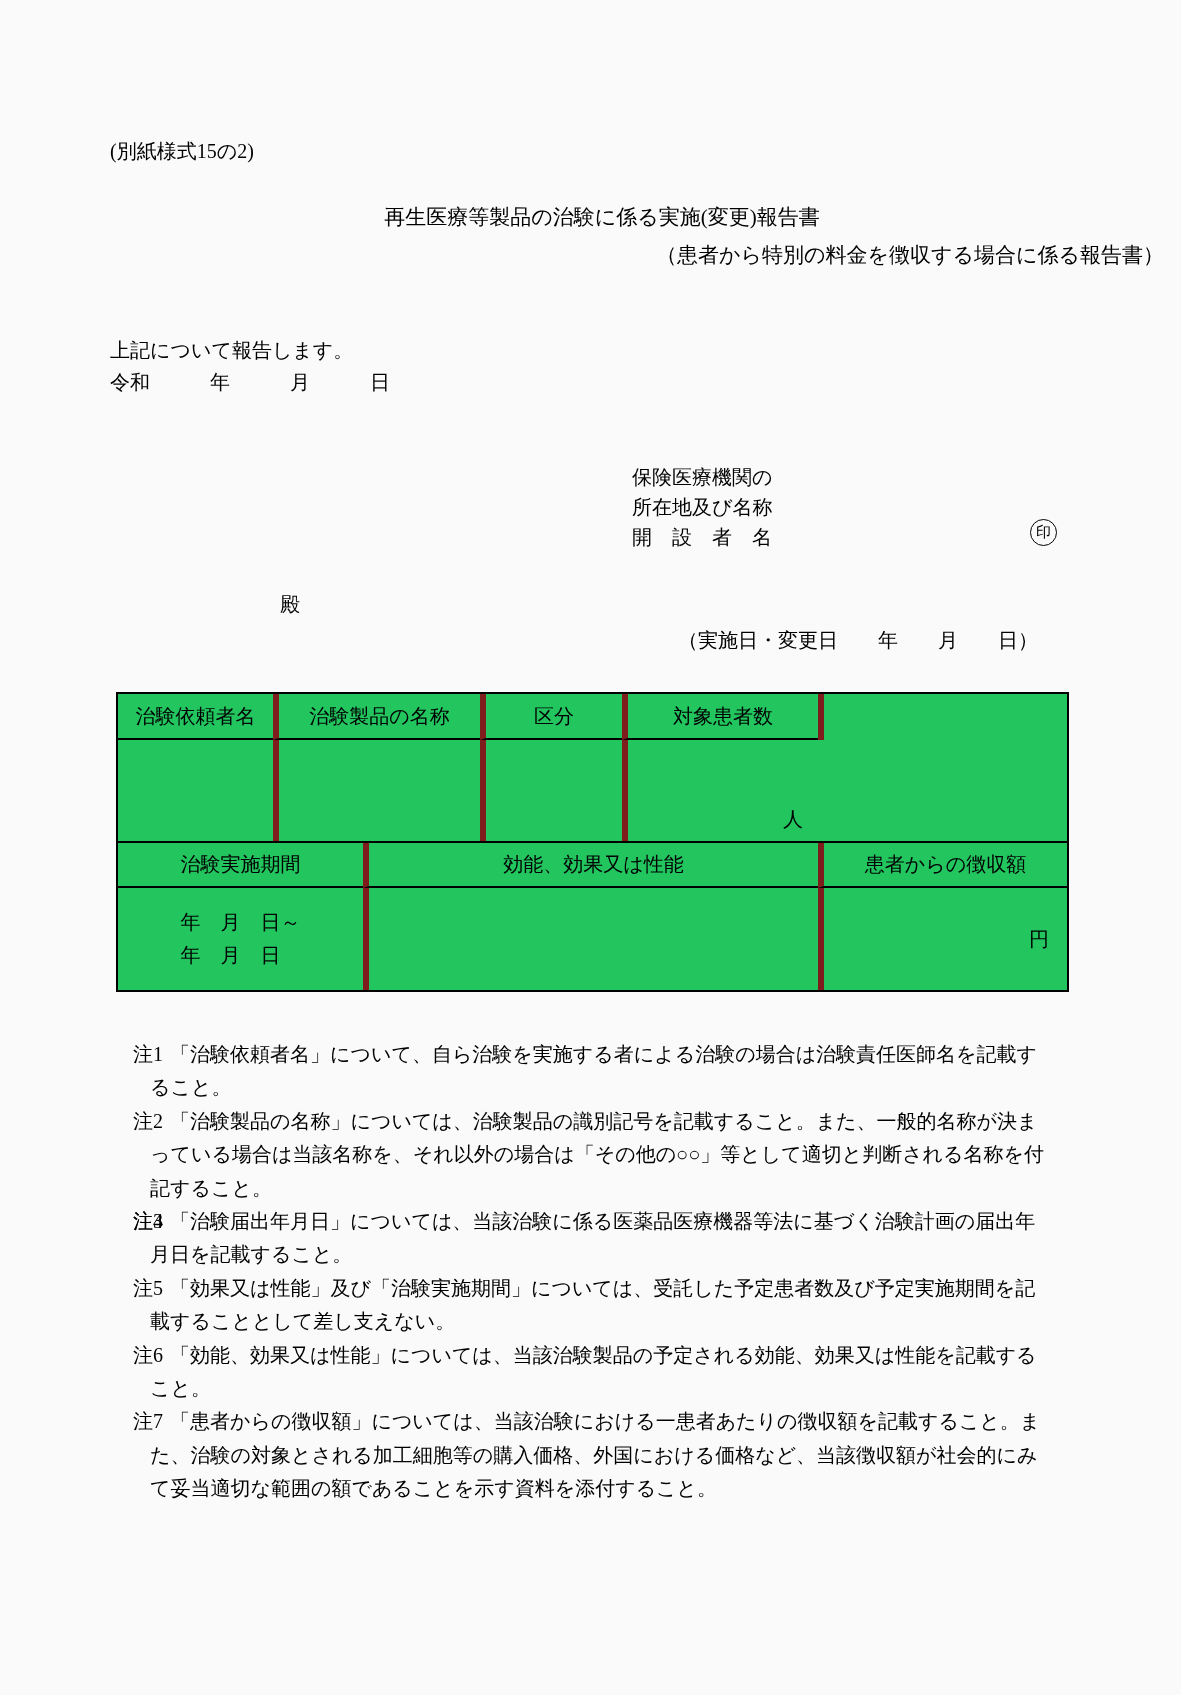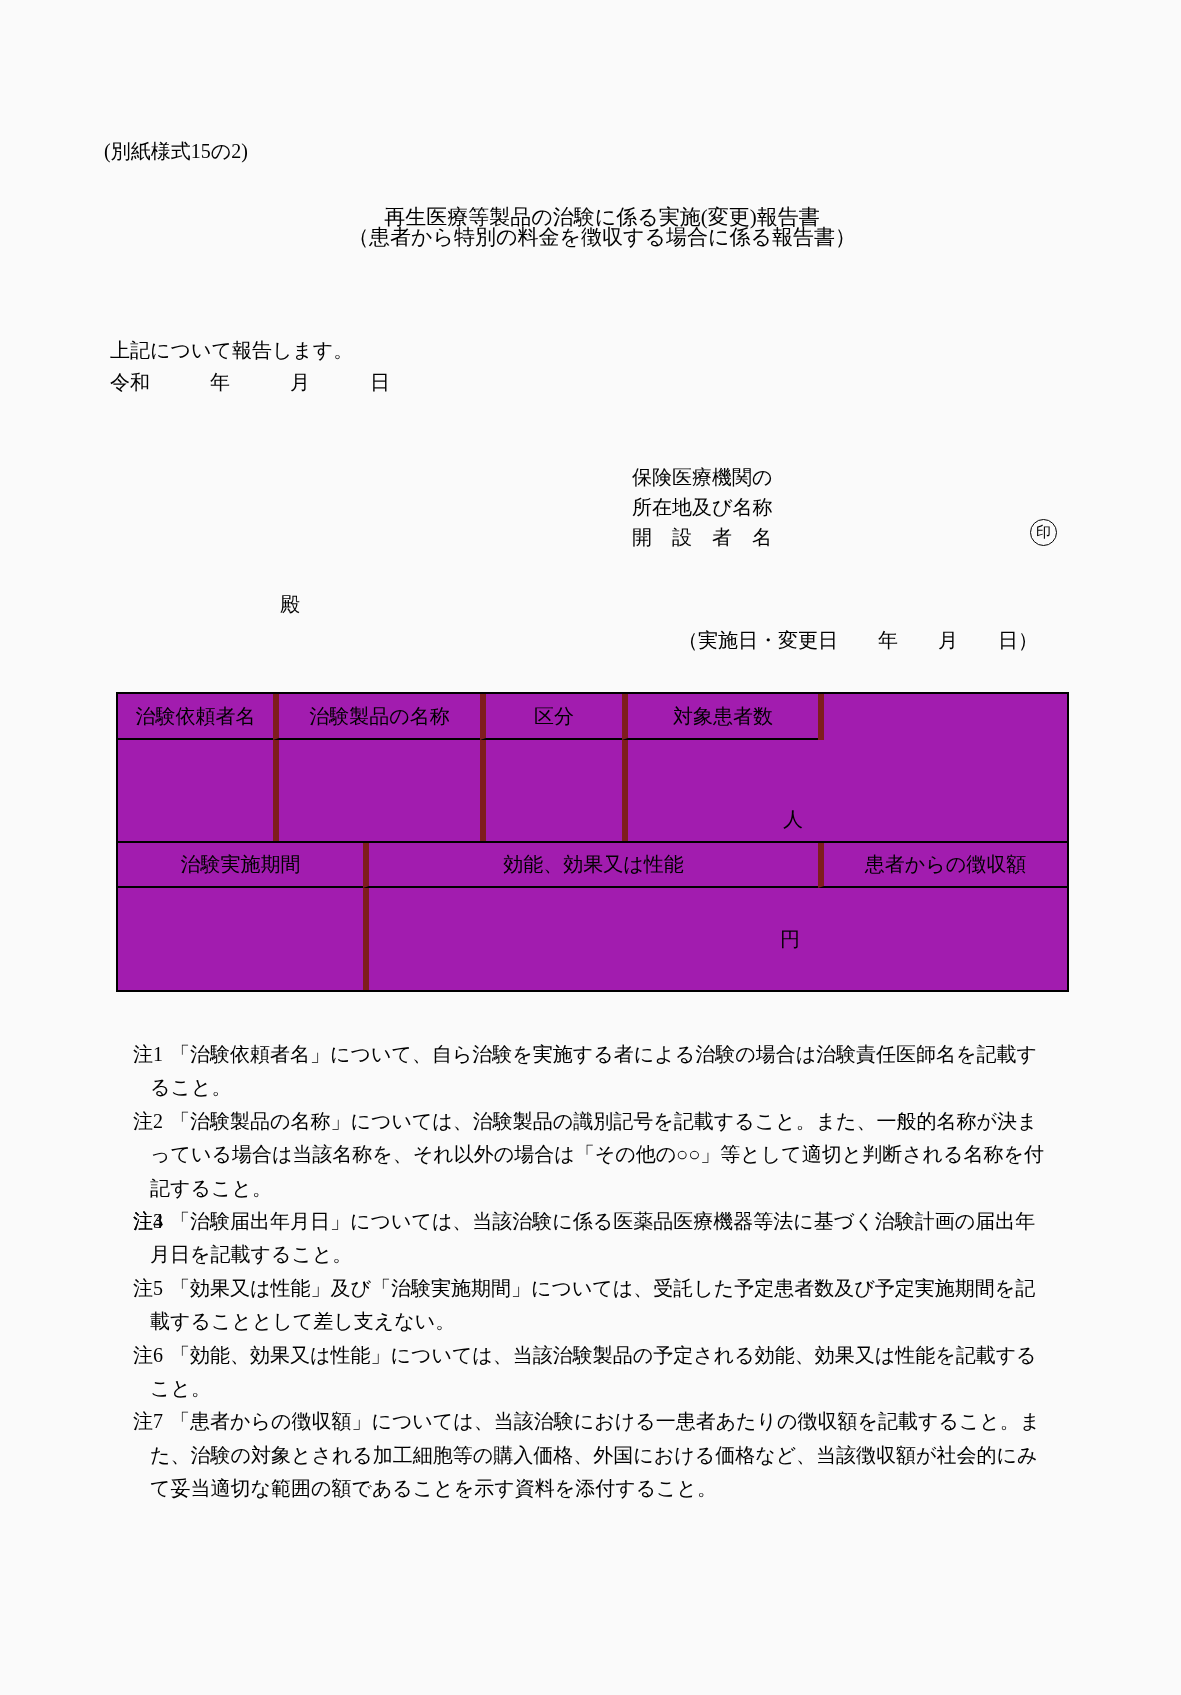--- a/index.html
+++ b/index.html
@@ -11,40 +11,40 @@
   #page {
     position:relative;
     width:1181px; height:1695px;
     margin:0 auto;
     background:#fafafa;
     overflow:hidden;
   }
   .abs { position:absolute; }
   .t20 { font-size:20px; line-height:1.2; }
 
-  #form-code   { left:104px; top:139px; }
+  #form-code   { left:110px; top:139px; }
   #title-wrap  { left:0; top:203px; width:1124px; text-align:center; font-size:21px;margin-left:40px; }
-  #title-line2 { position:absolute; left:0; top:20px; width:1124px; text-align:center; }
+  #title-line2 { position:absolute; left:0; top:38px; width:1124px; text-align:right; }
   #intro       { left:110px; top:338px; }
   #date-line   { left:110px; top:370px; }
 
   #org-block   { left:632px; top:462px; line-height:30px; }
   #seal {
     left:1030px; top:519px;
     width:27px; height:27px;
     border:1px solid #000; border-radius:50%;
     display:flex; align-items:center; justify-content:center;
     font-size:15px;
   }
   #dono        { left:280px; top:592px; }
   #impl-date   { left:678px; top:628px; }
 
   
   #trial-table { left:116px; top:692px; width:953px; }
-  .tbl { display:grid; border:2px solid #000; background:#a21caf; }
+  .tbl { display:grid; border:2px solid #000; background:#22c55e; }
   .tbl-a { grid-template-columns:155px 207px 142px 196px 249px; grid-template-rows:46px 101px; }
   .tbl-b { grid-template-columns:245px 455px 249px; grid-template-rows:45px 102px; border-top:none; }
   .tbl > div { border-left:6px solid #7f1d1d; }
   .tbl-a > div:nth-child(5n+1) { border-left:none; }
   .tbl-b > div:nth-child(3n+1) { border-left:none; }
   .c-head { display:flex; align-items:center; justify-content:center; border-bottom:2px solid #000; font-size:20px; }
   .c-unit-person { display:flex; align-items:flex-end; justify-content:flex-end; padding:0 15px 8px 0; font-size:20px; }
   .c-period { display:flex; align-items:center; justify-content:center; font-size:20px; }
   .c-period .period-lines { display:flex; flex-direction:column; align-items:flex-start; row-gap:6px; }
   .c-unit-yen { display:flex; align-items:center; justify-content:flex-end; padding-right:18px; font-size:20px; }
@@ -95,20 +95,26 @@
       <div class="c-unit-person">
         <span>人</span>
       </div>
     </div>
 
     <div class="tbl tbl-b">
       <div class="c-head">治験実施期間</div>
       <div class="c-head">効能、効果又は性能</div>
       <div class="c-head">患者からの徴収額</div>
 
+      <div class="c-period">
+        <div class="period-lines">
+          <span>年　月　日～</span>
+          <span>年　月　日</span>
+        </div>
+      </div>
       <div></div>
       <div class="c-unit-yen">
         <span>円</span>
       </div>
     </div>
   </div>
 
   <div id="notes" class="abs">
     <div class="note">
       <span class="note-label">注1</span><span class="note-text">「治験依頼者名」について、自ら治験を実施する者による治験の場合は治験責任医師名を記載すること。</span>

